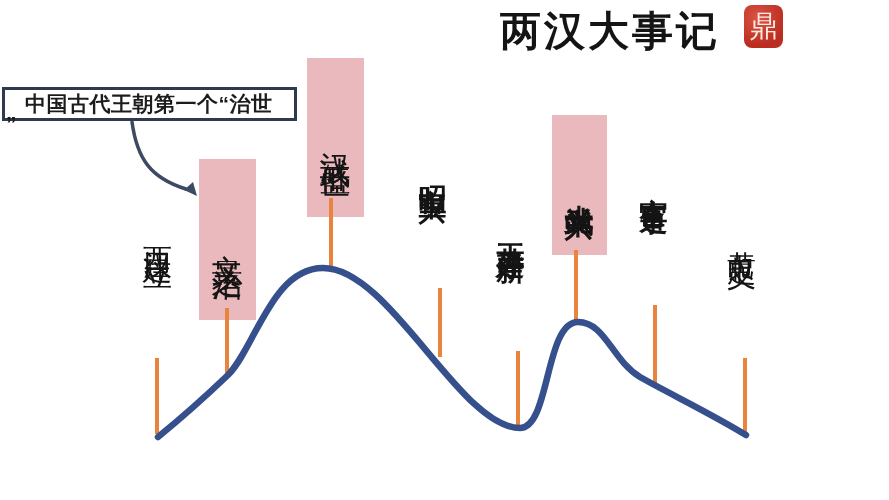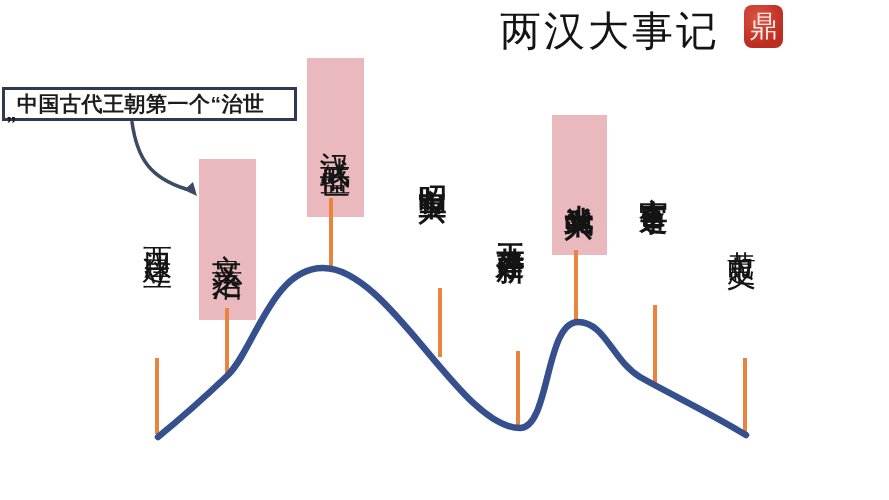--- a/index.html
+++ b/index.html
@@ -11,21 +11,21 @@
     overflow: hidden;
     font-family: "Liberation Sans", sans-serif;
   }
 
   
   .title {
     position: absolute;
     left: 500px; top: 4px;
     margin: 0;
     font-family: "DejaVu Serif", serif;
-    font-weight: 400;
+    font-weight: 700;
     font-size: 41px;
     letter-spacing: 3px;
     color: var(--ink, #141414);
     z-index: 1;
     white-space: nowrap;
   }
   .seal {
     position: absolute;
     left: 744px; top: 5px;
     width: 39px; height: 43px;
@@ -44,21 +44,21 @@
 
   
   .callout {
     position: absolute;
     left: 2px; top: 87px;
     width: 295px; height: 34px;
     box-sizing: border-box;
     border: 3px solid var(--callout-border, #2f3a51);
     background: #ffffff;
     display: flex; align-items: center;
-    padding-left: 12px;
+    padding-left: 20px;
     z-index: 5;
   }
   .callout-text {
     font-family: "Liberation Sans", sans-serif;
     font-weight: 700;
     font-size: 21px;
     letter-spacing: 0.5px;
     color: #1c1c1c;
     white-space: nowrap;
   }

